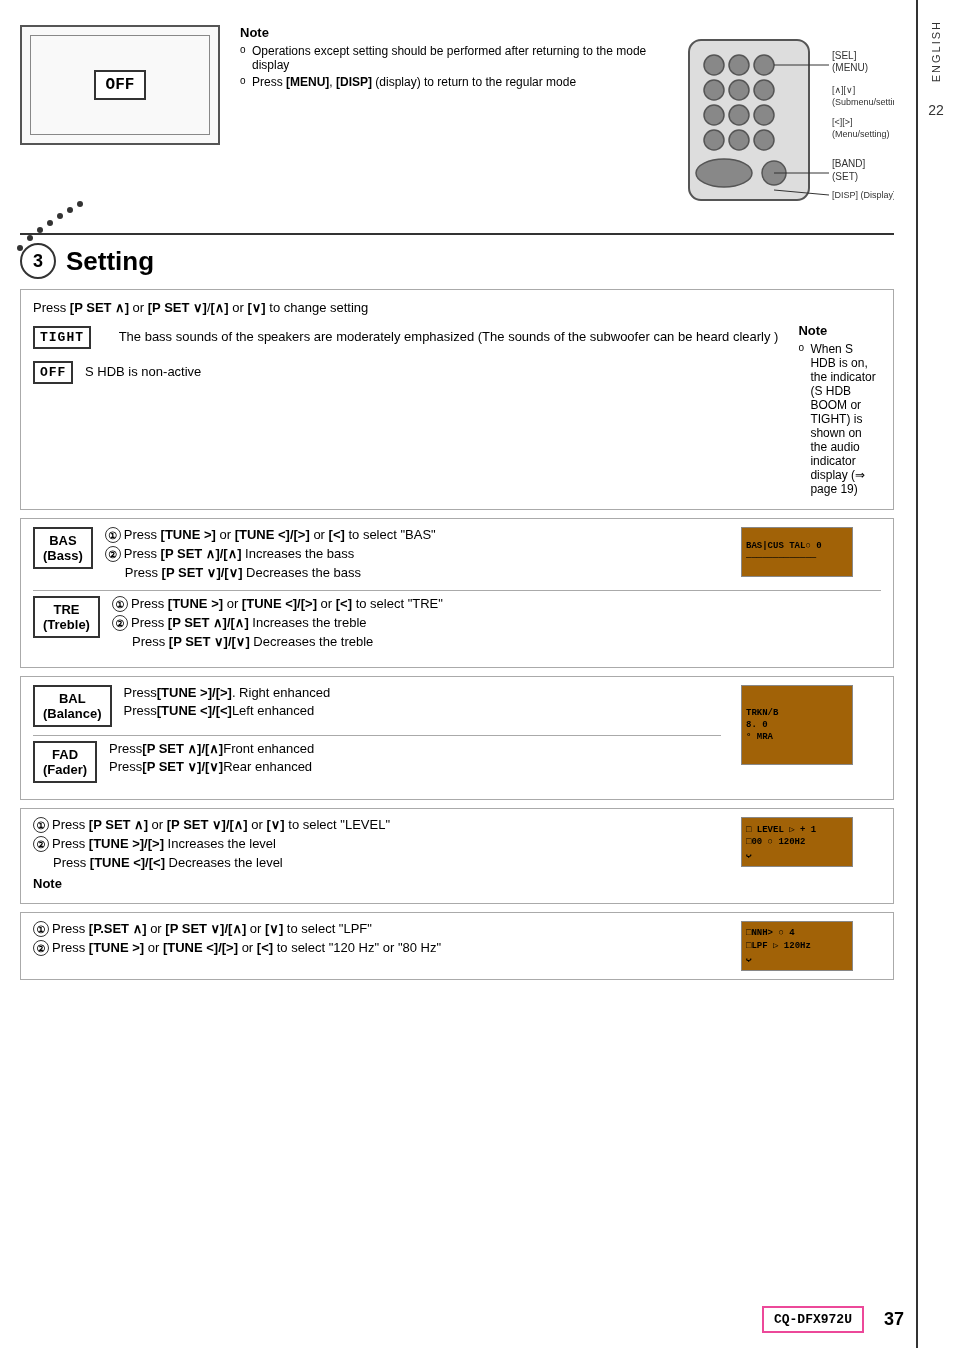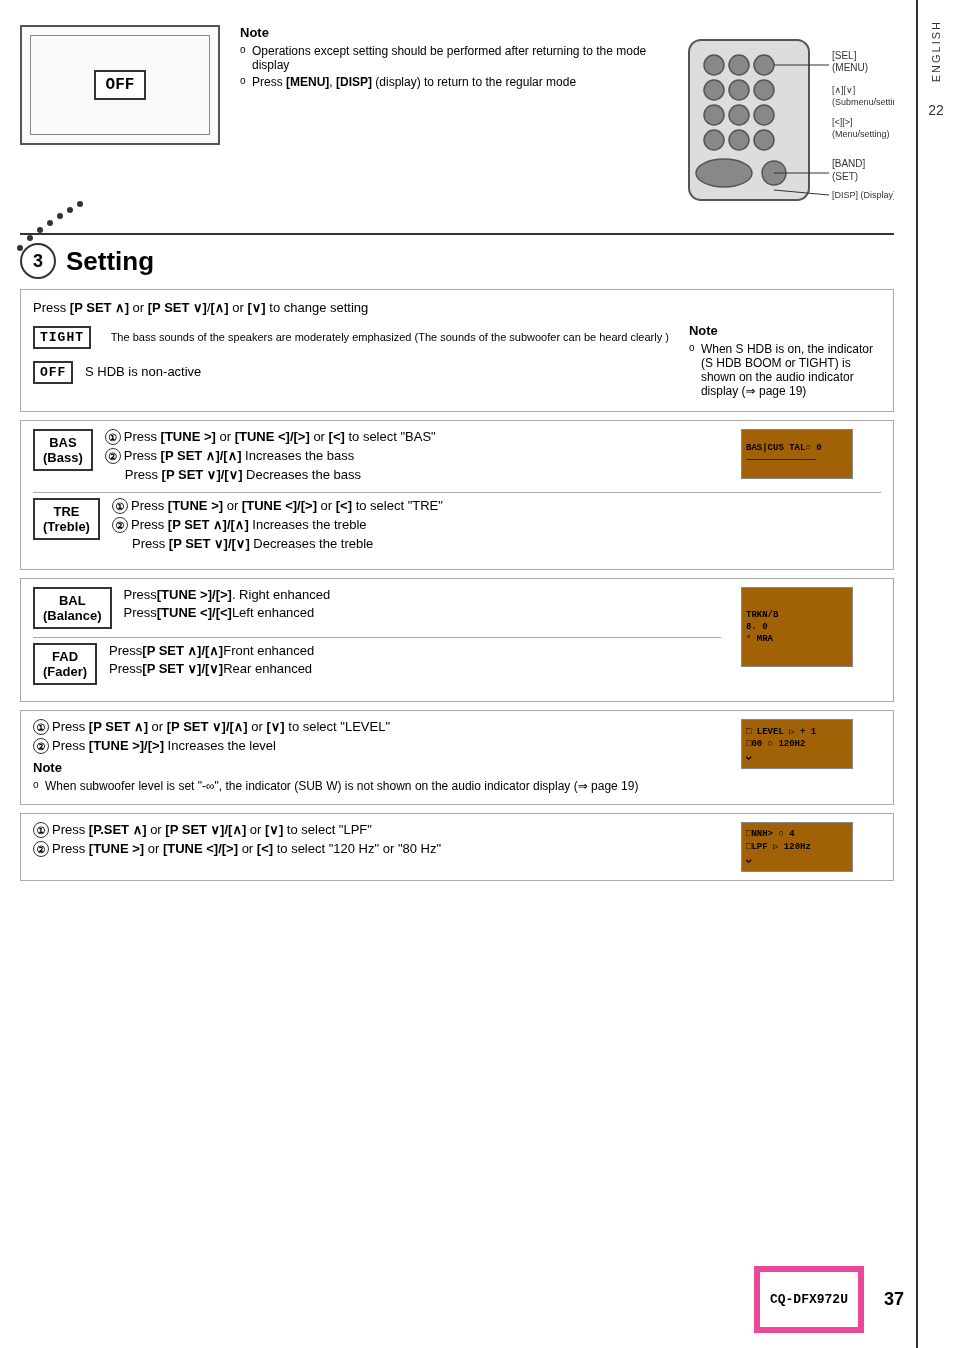--- a/index.html
+++ b/index.html
@@ -326,22 +326,22 @@
     .bottom-bar {
       position: absolute;
       bottom: 15px;
       right: 50px;
       display: flex;
       align-items: center;
       gap: 20px;
     }
 
     .model-badge {
-      border: 6px solid #ec4899;
-      padding: 20px 10px;
+      border: 2px solid #ec4899;
+      padding: 4px 10px;
       font-size: 13px;
       font-weight: bold;
       font-family: 'Courier New', monospace;
     }
 
     .page-number {
       font-size: 18px;
       font-weight: bold;
     }
 
@@ -444,21 +444,21 @@
     </div>
 
     <div class="content-box">
       <div class="section-intro">
         Press <kbd class="bold-bracket">[P SET ∧]</kbd> or <kbd class="bold-bracket">[P SET ∨]</kbd>/<kbd class="bold-bracket">[∧]</kbd> or <kbd class="bold-bracket">[∨]</kbd> to change setting
       </div>
       <div class="two-col-box">
         <div class="left-items">
           <div style="margin-bottom:6px;">
             <div class="lcd-badge">TIGHT</div>
-            <span style="margin-left:16px;font-size:11px;">The bass sounds of the speakers are moderately emphasized (The sounds of the subwoofer can be heard clearly )</span>
+            <span style="margin-left:24px;font-size:13px;">The bass sounds of the speakers are moderately emphasized (The sounds of the subwoofer can be heard clearly )</span>
           </div>
           <div>
             <div class="lcd-badge">OFF</div>
             <span style="margin-left:8px;font-size:13px;">S HDB is non-active</span>
           </div>
         </div>
         <div class="right-note">
           <div class="note-title">Note</div>
           <div class="note-bullet">When S HDB is on, the indicator (S HDB BOOM or TIGHT) is shown on the audio indicator display (⇒ page 19)</div>
         </div>
@@ -552,23 +552,23 @@
     <div class="subwoofer-section">
       <div class="subwoofer-left">
         <div class="step-row">
           <span class="circled-num">①</span>
           <span>Press <kbd class="bold-bracket">[P SET ∧]</kbd> or <kbd class="bold-bracket">[P SET ∨]/[∧]</kbd> or <kbd class="bold-bracket">[∨]</kbd> to select "LEVEL"</span>
         </div>
         <div class="step-row">
           <span class="circled-num">②</span>
           <span>Press <kbd class="bold-bracket">[TUNE &gt;]/[&gt;]</kbd>  Increases the level</span>
         </div>
+        <div class="step-indent">Press <kbd class="bold-bracket">[TUNE &lt;]/[&lt;]</kbd>  Decreases the level</div>
         <div style="margin-top:6px;">
           <div class="note-title">Note</div>
-          <div class="note-bullet">When subwoofer level is set "-∞", the indicator (SUB W) is not shown on the audio indicator display (⇒ page 19)</div>
         </div>
       </div>
       <div class="subwoofer-right">
         <div class="mini-display">
           <div class="mini-display-line">□ LEVEL ▷ + 1</div>
           <div class="mini-display-line">□00  ○ 120H2</div>
           <div class="mini-display-line">ب</div>
         </div>
       </div>
     </div>

